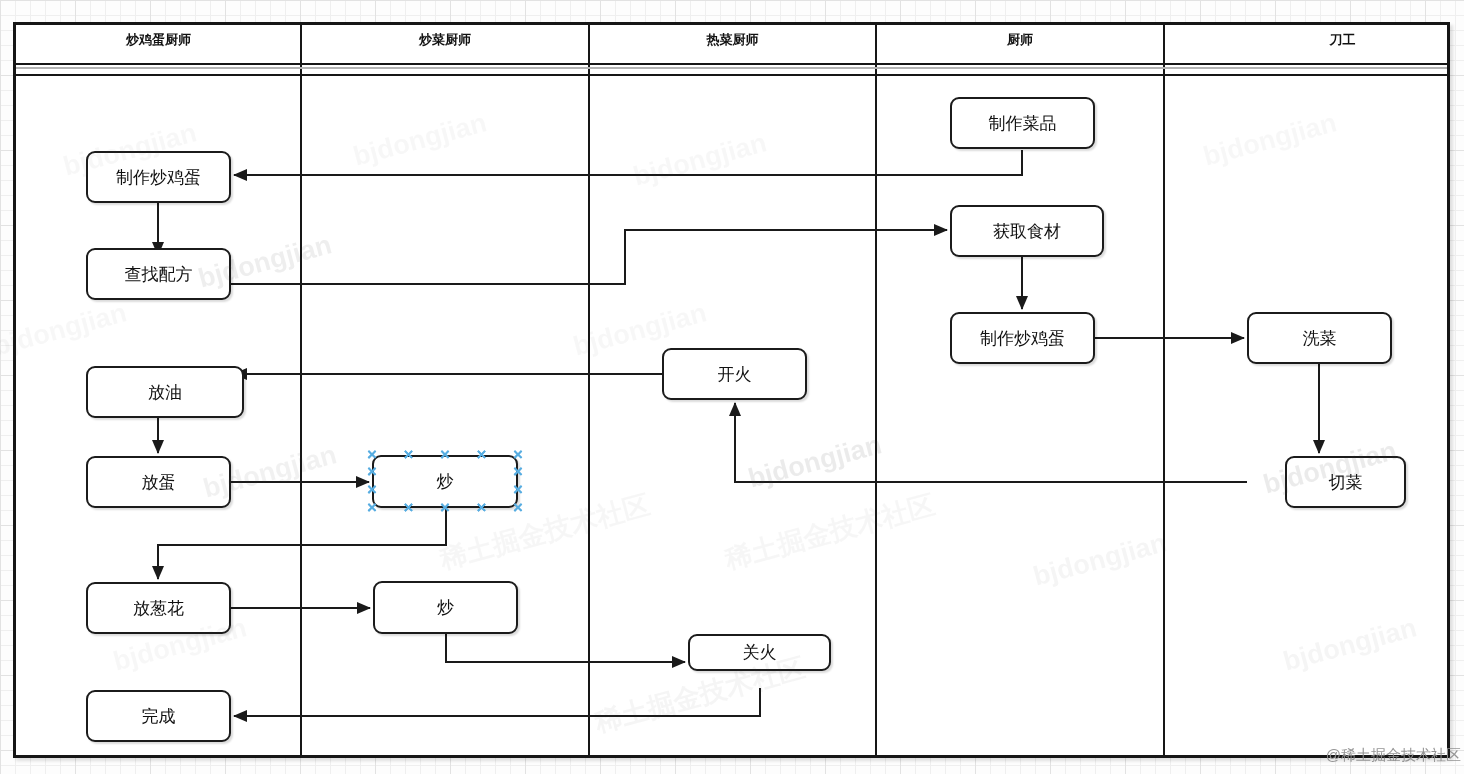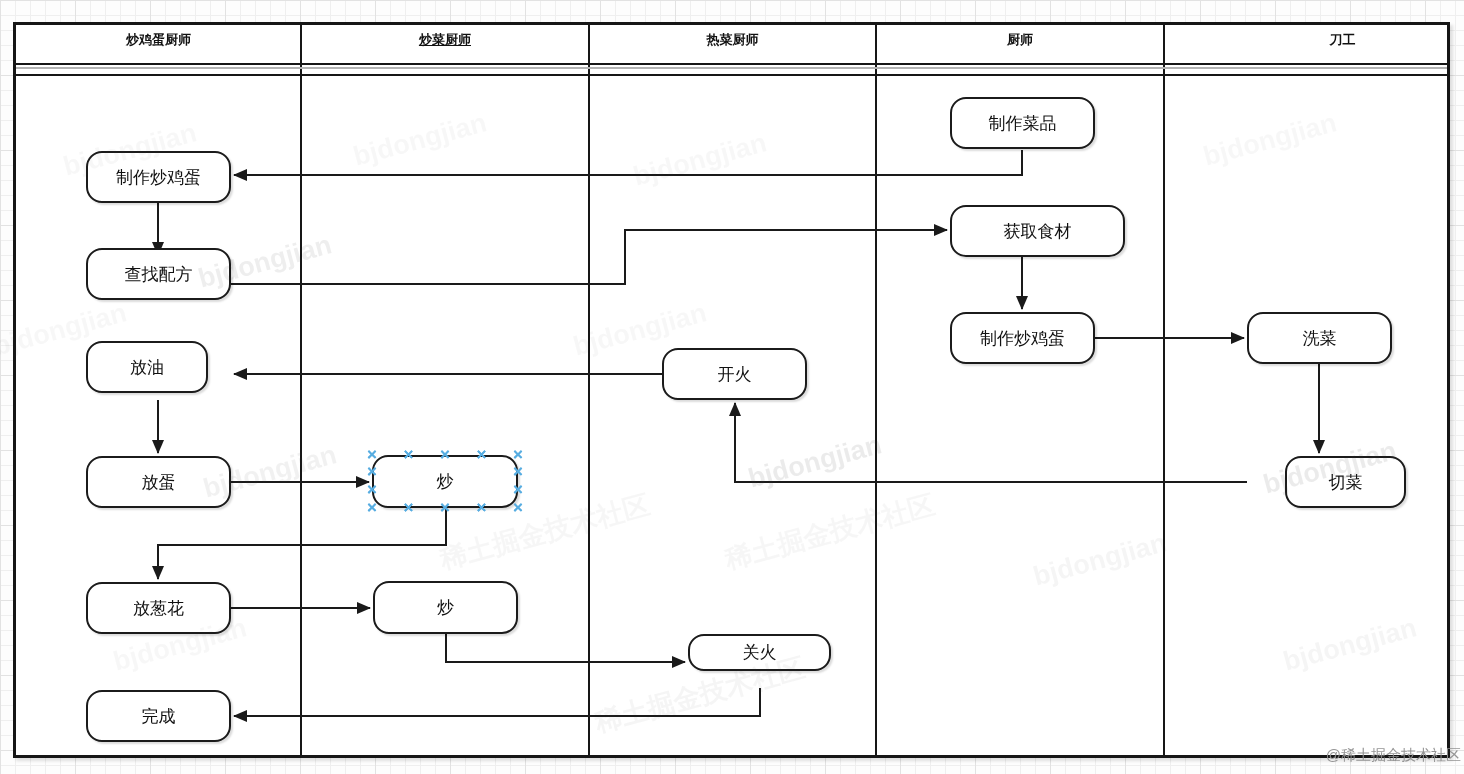--- a/index.html
+++ b/index.html
@@ -28,21 +28,21 @@
     position:absolute; transform:translateX(-50%); z-index:4;
     font-size:13px; font-weight:700; color:#111; white-space:nowrap; cursor:default;
   }
 
   #edges { position:absolute; left:0; top:0; z-index:5; }
   .edge  { fill:none; stroke:#1a1a1a; stroke-width:2; }
 
   #nodes { position:absolute; left:0; top:0; width:100%; height:100%; z-index:6; pointer-events:none; }
   .node {
     position:absolute; z-index:6; pointer-events:auto;
-    background:#ffffff; border:2px solid #1b1b1b; border-radius:16px;
+    background:#ffffff; border:2px solid #1b1b1b; border-radius:9px;
     display:flex; align-items:center; justify-content:center;
     font-size:17px; color:#111; white-space:nowrap;
     box-shadow:2px 2px 2px rgba(0,0,0,0.14); cursor:pointer;
   }
   .handle {
     position:absolute; z-index:7; pointer-events:auto;
     color:#58ade1; font-size:17px; font-weight:700; line-height:1;
     transform:translate(-50%,-54%); text-shadow:0 0 0.6px #58ade1; cursor:crosshair;
   }
 
@@ -83,25 +83,25 @@
         <path d="M446,508 L446,545 L158,545 L158,579" class="edge" marker-end="url(#arrowhead)"></path>
         <path d="M231,608 L370,608" class="edge" marker-end="url(#arrowhead)"></path>
         <path d="M446,634 L446,662 L685,662" class="edge" marker-end="url(#arrowhead)"></path>
         <path d="M760,688 L760,716 L234,716" class="edge" marker-end="url(#arrowhead)"></path>
       </g>
   </svg>
 
   <div id="nodes">
       <div class="node" style="left: 950px; top: 97px; width: 145px; height: 52px;">制作菜品</div>
       <div class="node" style="left: 86px; top: 151px; width: 145px; height: 52px;">制作炒鸡蛋</div>
-      <div class="node" style="left: 950px; top: 205px; width: 175px; height: 52px;">获取食材</div>
+      <div class="node" style="left: 950px; top: 205px; width: 154px; height: 52px;">获取食材</div>
       <div class="node" style="left: 86px; top: 248px; width: 145px; height: 52px;">查找配方</div>
       <div class="node" style="left: 950px; top: 312px; width: 145px; height: 52px;">制作炒鸡蛋</div>
       <div class="node" style="left: 1247px; top: 312px; width: 145px; height: 52px;">洗菜</div>
-      <div class="node" style="left: 86px; top: 341px; width: 122px; height: 52px;">放油</div>
+      <div class="node" style="left: 86px; top: 366px; width: 158px; height: 52px;">放油</div>
       <div class="node" style="left: 662px; top: 348px; width: 145px; height: 52px;">开火</div>
       <div class="node" style="left: 86px; top: 456px; width: 145px; height: 52px;">放蛋</div>
       <div class="node selected" style="left: 372px; top: 455px; width: 146px; height: 53px;">炒</div>
       <span class="handle" style="left: 372px; top: 455px;">×</span>
       <span class="handle" style="left: 372px; top: 508px;">×</span>
       <span class="handle" style="left: 408.5px; top: 455px;">×</span>
       <span class="handle" style="left: 408.5px; top: 508px;">×</span>
       <span class="handle" style="left: 445px; top: 455px;">×</span>
       <span class="handle" style="left: 445px; top: 508px;">×</span>
       <span class="handle" style="left: 481.5px; top: 455px;">×</span>
@@ -139,17 +139,17 @@
 
   <span id="credit">@稀土掘金技术社区</span>
 <div class="divider" style="left: 300px; top: 25px; height: 730px;"></div>
     <div class="divider" style="left: 588px; top: 25px; height: 730px;"></div>
     <div class="divider" style="left: 875px; top: 25px; height: 730px;"></div>
     <div class="divider" style="left: 1163px; top: 25px; height: 730px;"></div>
     <div class="hline" style="left: 16px; width: 1431px; top: 63px; background: rgb(22, 22, 22);"></div>
     <div class="hline" style="left: 16px; width: 1431px; top: 67px; background: rgb(179, 179, 179);"></div>
     <div class="hline" style="left: 16px; width: 1431px; top: 74px; background: rgb(22, 22, 22);"></div>
     <div class="lane-title" style="left: 158.5px; top: 31px;">炒鸡蛋厨师</div>
-    <div class="lane-title" style="left: 445px; top: 31px; text-decoration: underline;">炒菜厨师</div>
+    <div class="lane-title" style="left: 445px; top: 31px;">炒菜厨师</div>
     <div class="lane-title" style="left: 732.5px; top: 31px;">热菜厨师</div>
     <div class="lane-title" style="left: 1020px; top: 31px;">厨师</div>
     <div class="lane-title" style="left: 1305.5px; top: 31px; margin-left: 37px;">刀工</div>
   </div>
 
 </body></html>

